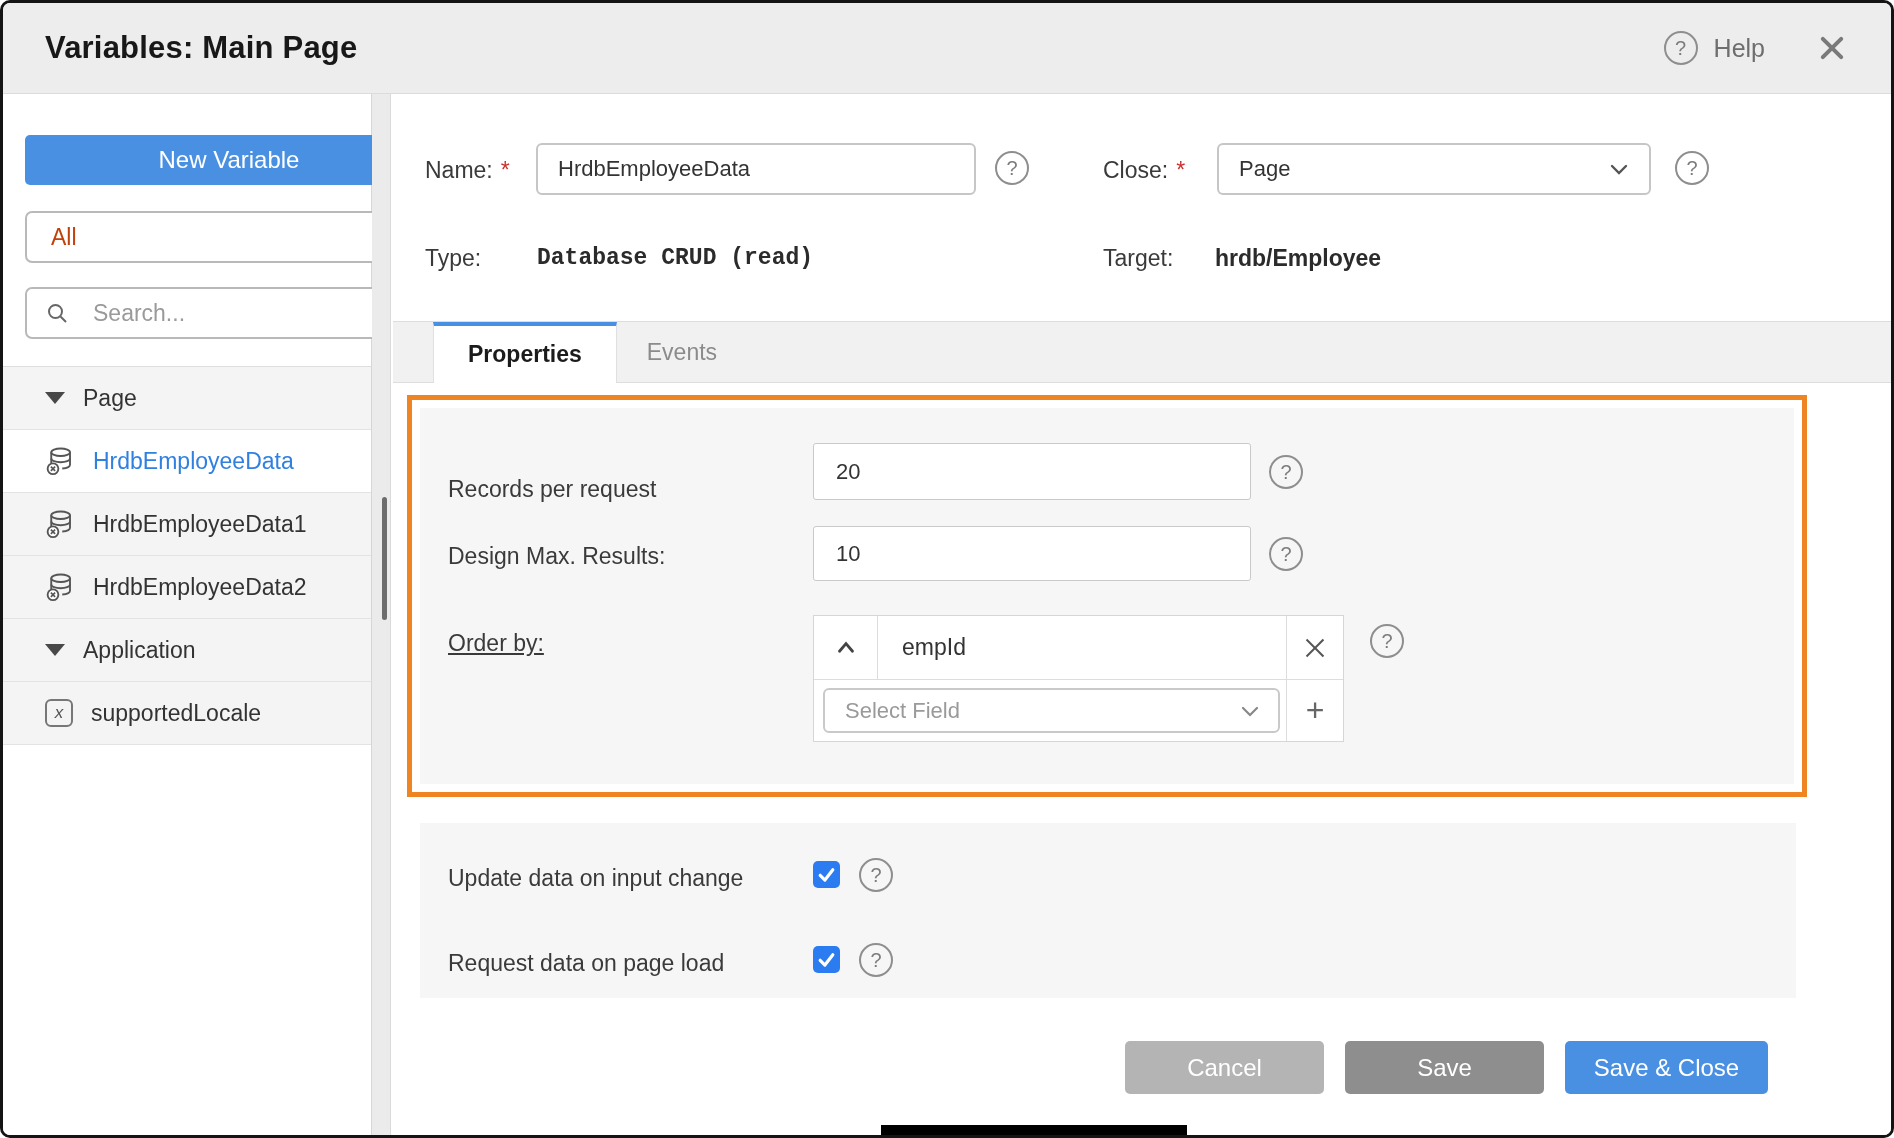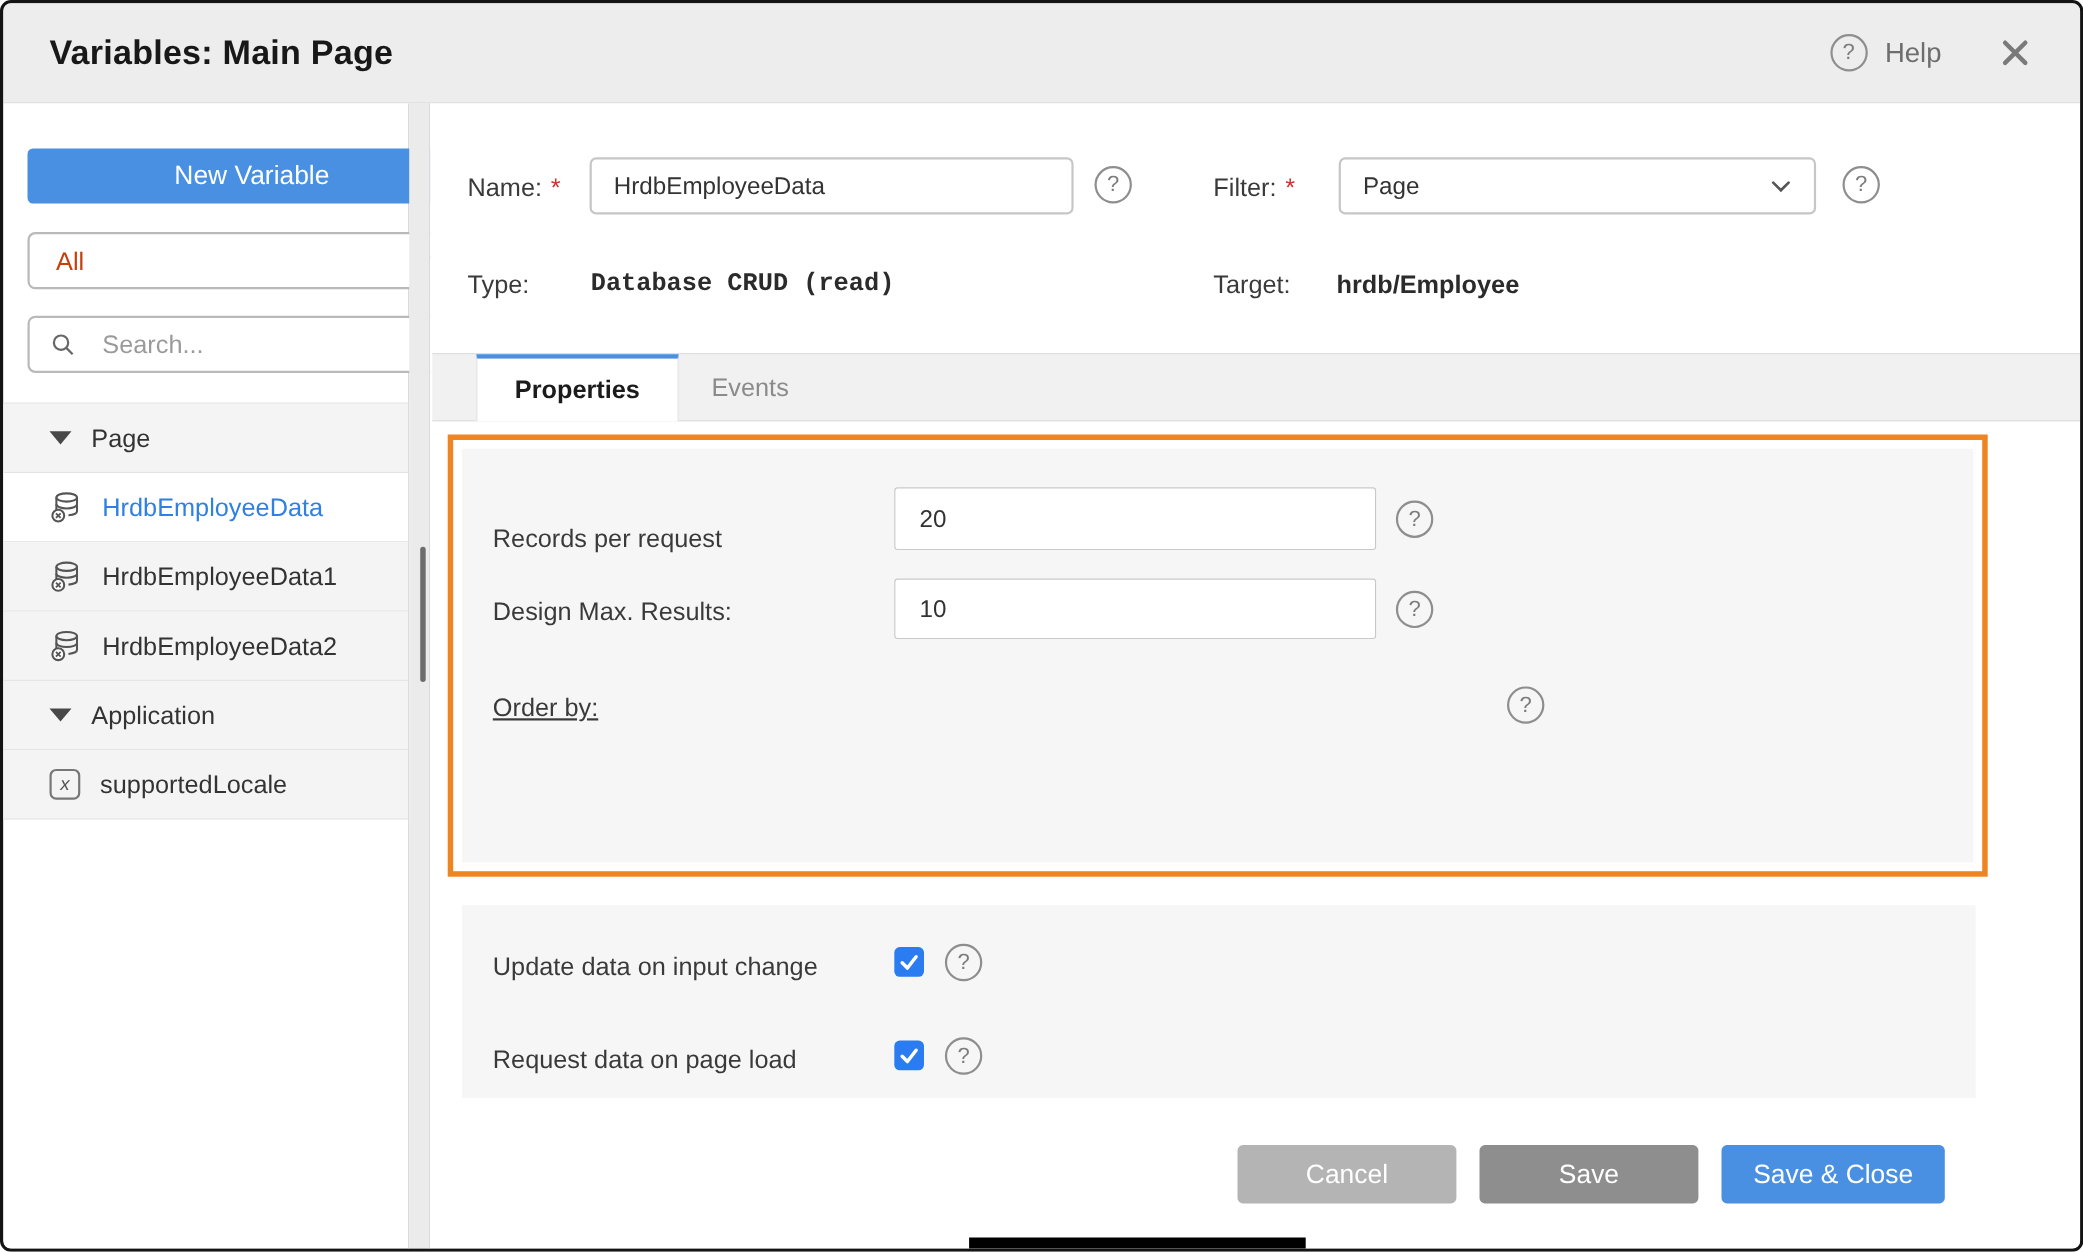--- a/index.html
+++ b/index.html
@@ -238,21 +238,21 @@
 
     <div class="main">
 
       <div class="flabel" style="left:34px; top:63px;">
         <span>Name:</span><span class="req">*</span>
       </div>
       <input class="tinput" style="left: 145px; top: 49px; width: 440px; height: 52px;" value="HrdbEmployeeData">
       <div class="qicon qpos" style="left:604px; top:57px;">?</div>
 
       <div class="flabel" style="left:712px; top:63px;">
-        <span>Filter:</span><span class="req">*</span>
+        <span>Close:</span><span class="req">*</span>
       </div>
       <div class="owner-select" style="left:826px; top:49px; width:434px; height:52px;">
         <span>Page</span>
         <span class="spacer"></span>
         <svg width="24" height="24" viewBox="0 0 24 24" fill="none" stroke="#555" stroke-width="2.4" stroke-linecap="round">
             <polyline points="5,9 12,16 19,9"></polyline>
           </svg>
       </div>
       <div class="qicon qpos" style="left:1284px; top:57px;">?</div>
 
@@ -272,20 +272,41 @@
           <div class="plabel" style="left:28px; top:68px;">Records per request</div>
           <input class="pinput" style="left: 393px; top: 35px; width: 438px; height: 57px;" value="20">
           <div class="qicon qpos" style="left:849px; top:47px;">?</div>
 
           <div class="plabel" style="left:28px; top:135px;">Design Max. Results:</div>
           <input class="pinput" style="left: 393px; top: 118px; width: 438px; height: 55px;" value="10">
           <div class="qicon qpos" style="left:849px; top:129px;">?</div>
 
           <div class="plabel" style="left:28px; top:222px;text-decoration:underline;">Order by:</div>
 
+          <div class="order-widget">
+            <div class="ow-sort">
+              <svg width="26" height="26" viewBox="0 0 24 24" fill="none" stroke="#444" stroke-width="2.6" stroke-linecap="round">
+                  <polyline points="6,15 12,8 18,15"></polyline>
+                </svg>
+            </div>
+            <div class="ow-field">empId</div>
+            <div class="ow-remove">
+              <span class="xmark"></span>
+            </div>
+            <div class="ow-selectwrap">
+              <div class="ow-select">
+                <span>Select Field</span>
+                <span class="spacer"></span>
+                <svg width="24" height="24" viewBox="0 0 24 24" fill="none" stroke="#888" stroke-width="2.2" stroke-linecap="round">
+                    <polyline points="5,9 12,16 19,9"></polyline>
+                  </svg>
+              </div>
+            </div>
+            <div class="ow-add">+</div>
+          </div>
           <div class="qicon qpos" style="left:950px; top:216px;">?</div>
 
         </div>
       </div>
 
       <div class="panel2">
         <div class="plabel" style="left:28px; top:42px;">Update data on input change</div>
         <div class="checkbox" style="left:393px; top:38px;">
           <svg width="19" height="19" viewBox="0 0 24 24" fill="none" stroke="#fff" stroke-width="4" stroke-linecap="round" stroke-linejoin="round">
               <polyline points="4,13 10,19 20,6"></polyline>

